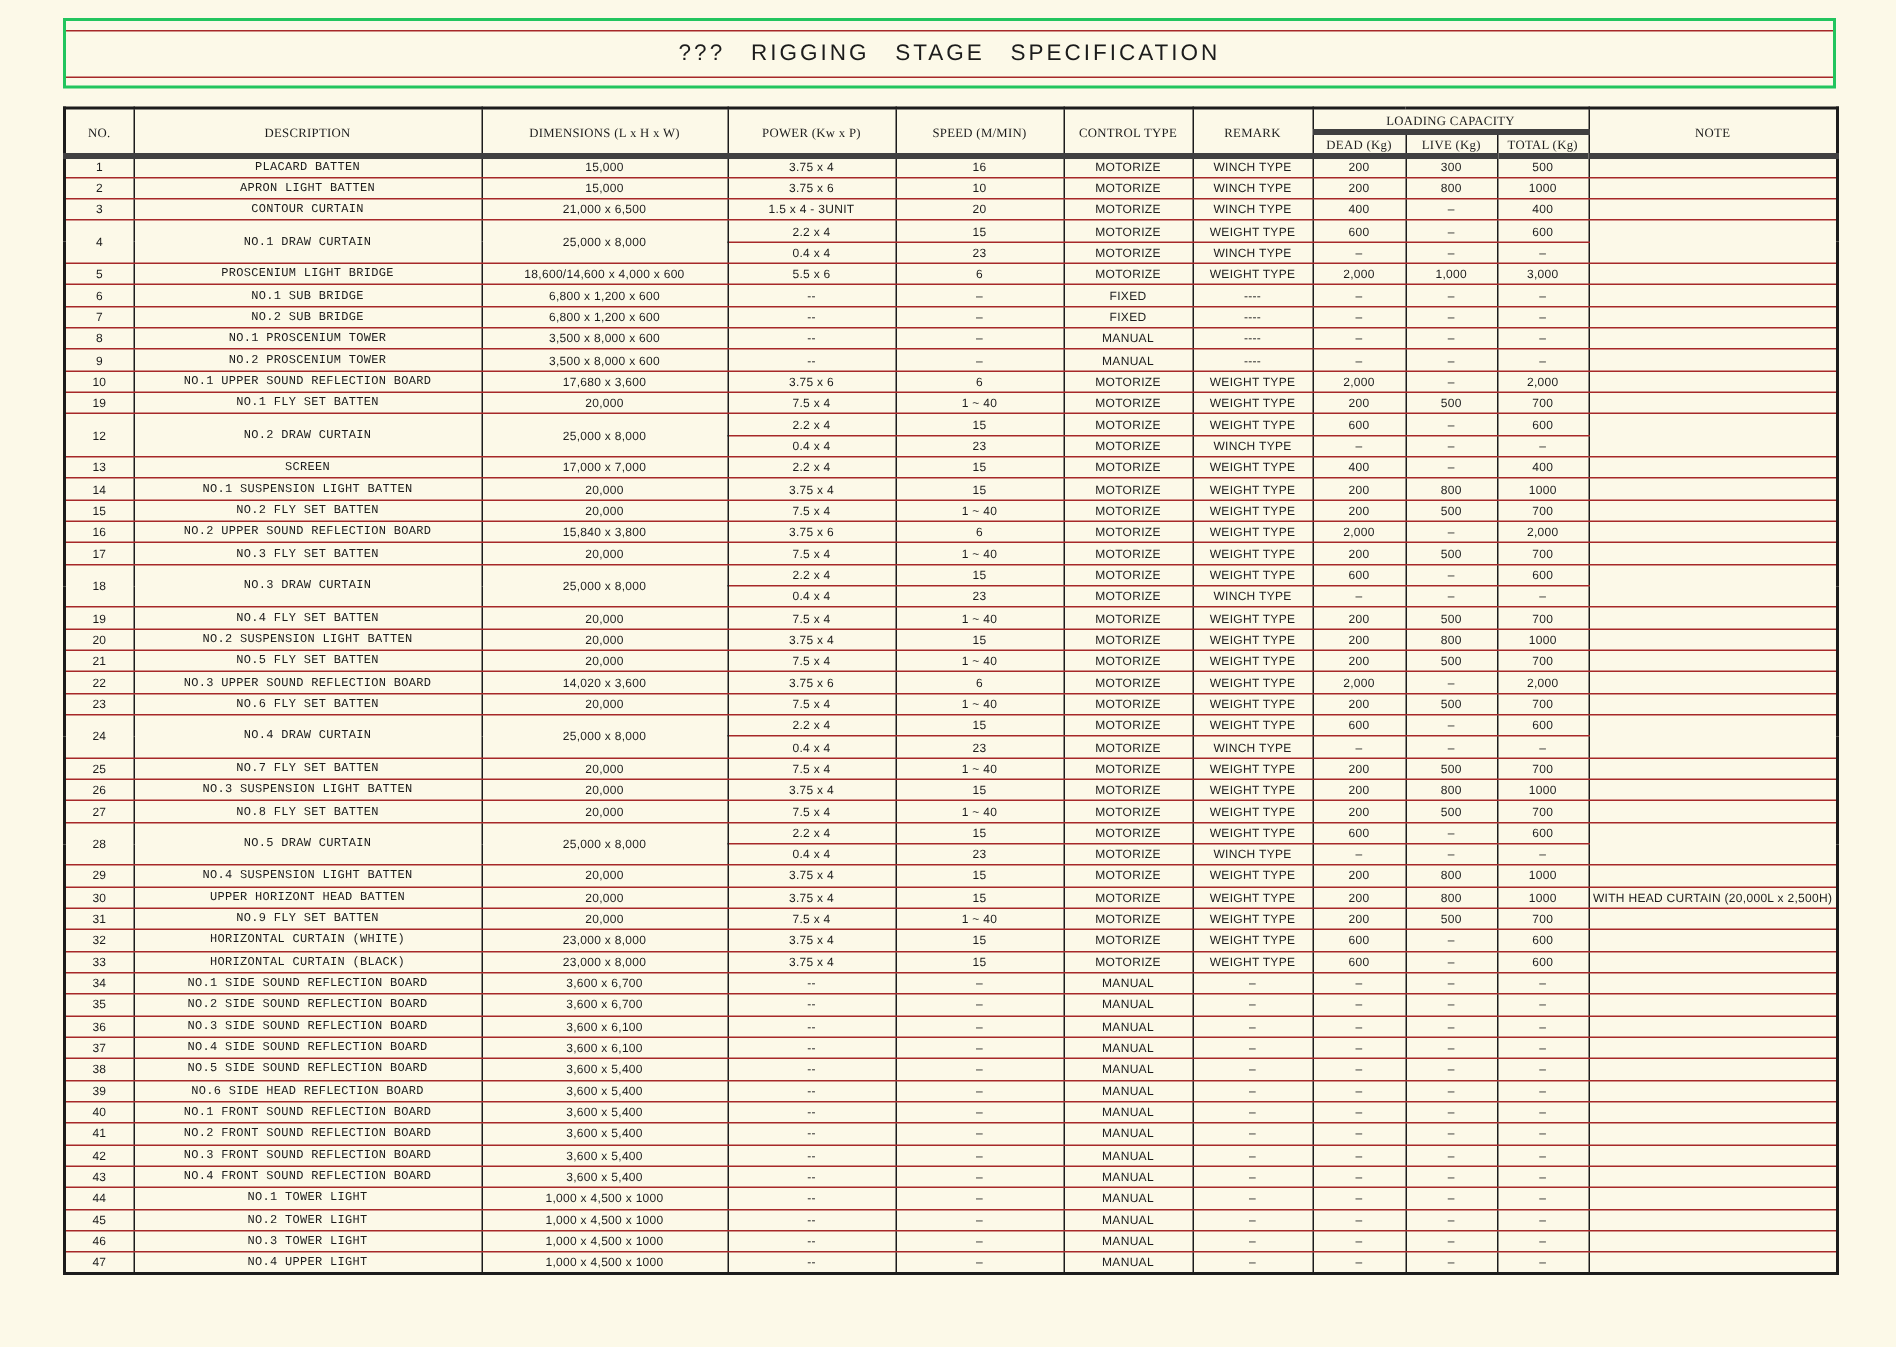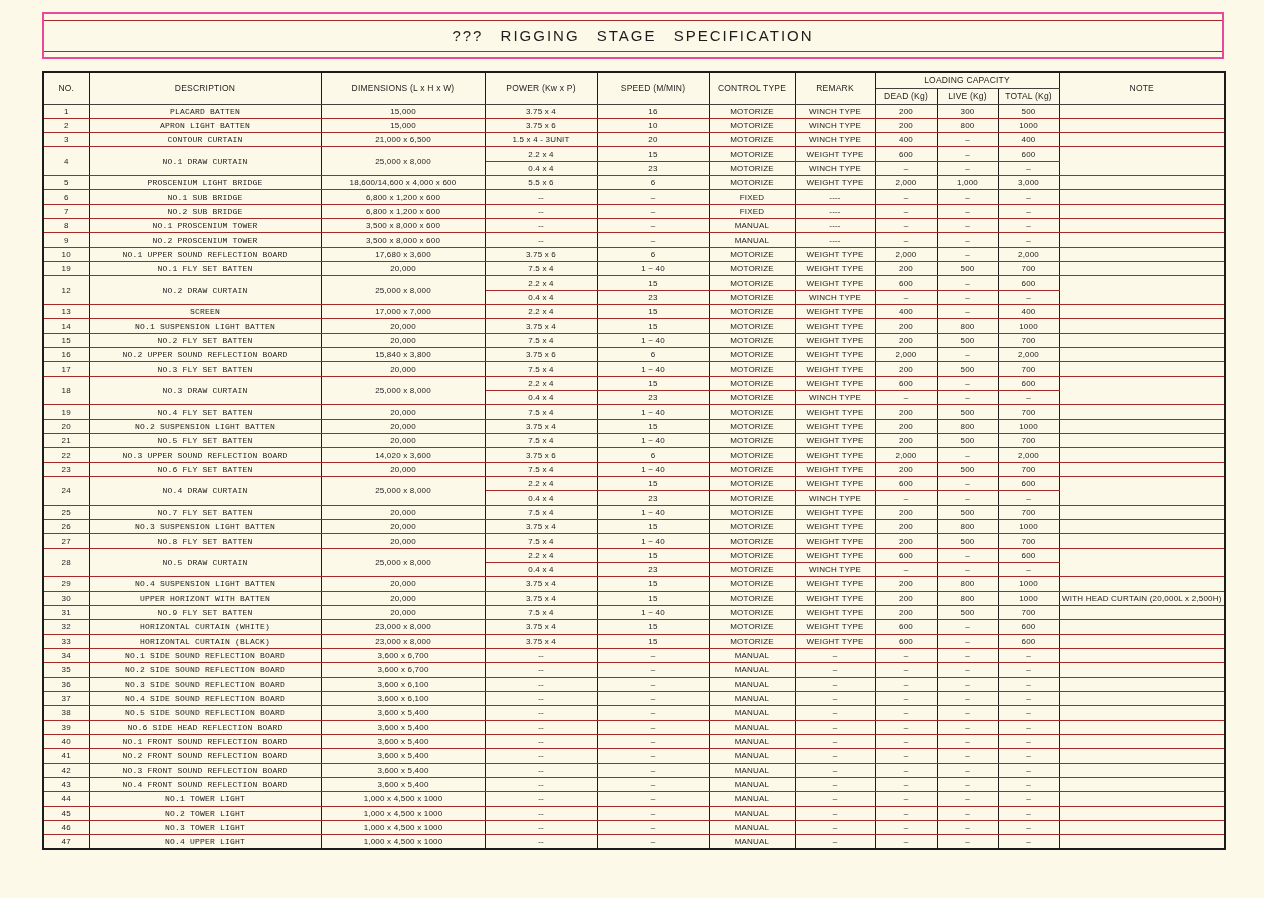--- a/index.html
+++ b/index.html
@@ -9,21 +9,21 @@
     overflow: hidden;
     font-family: "Liberation Sans", sans-serif;
     color: #1c1c1c;
   }
   .sheet { position: absolute; inset: 0; }
 
   
   .title-box {
     position: absolute; left: 42px; top: 12px;
     width: 1182px; height: 47px;
-    border: 2px solid #ec4899;
+    border: 2px solid #22c55e;
     box-sizing: border-box;
     padding-left: 32px;
   }
   .title-rule {
     position: absolute; left: 0; right: 0; height: 1px;
     background: #A62929;
   }
   .rule-top { top: 6px; }
   .rule-bottom { bottom: 5px; }
   .title-text {
@@ -52,22 +52,23 @@
     font-weight: normal;
     letter-spacing: 0.2px;
     text-align: center;
     vertical-align: middle;
     padding: 0;
     overflow: hidden;
     white-space: nowrap;
     box-sizing: border-box;
   }
   table.spec thead th {
-    border-bottom: 1px solid #404040;
+    border-bottom: 4px solid #404040;
     font-size: 8.5px;
+    font-family: Liberation Serif, serif;
   }
   table.spec thead tr { height: 16px; }
   table.spec tbody tr { height: 14.34px; }
   td.left, th.left { text-align: left; padding-left: 7px; font-family: Liberation Mono, monospace; }
   td.note-cell { text-align: left; padding-left: 5px; letter-spacing: 0; }
 </style>
 </head>
 <body>
 
 <div class="sheet">
@@ -528,21 +529,21 @@
           <td>15</td>
           <td>MOTORIZE</td>
           <td>WEIGHT TYPE</td>
           <td>200</td>
           <td>800</td>
           <td>1000</td>
           <td class="note-cell"></td>
         </tr>
         <tr>
           <td>30</td>
-          <td class="left">UPPER HORIZONT WITH BATTEN</td>
+          <td class="left">UPPER HORIZONT HEAD BATTEN</td>
           <td>20,000</td>
           <td>3.75 x 4</td>
           <td>15</td>
           <td>MOTORIZE</td>
           <td>WEIGHT TYPE</td>
           <td>200</td>
           <td>800</td>
           <td>1000</td>
           <td class="note-cell">WITH HEAD CURTAIN (20,000L x 2,500H)</td>
         </tr>

